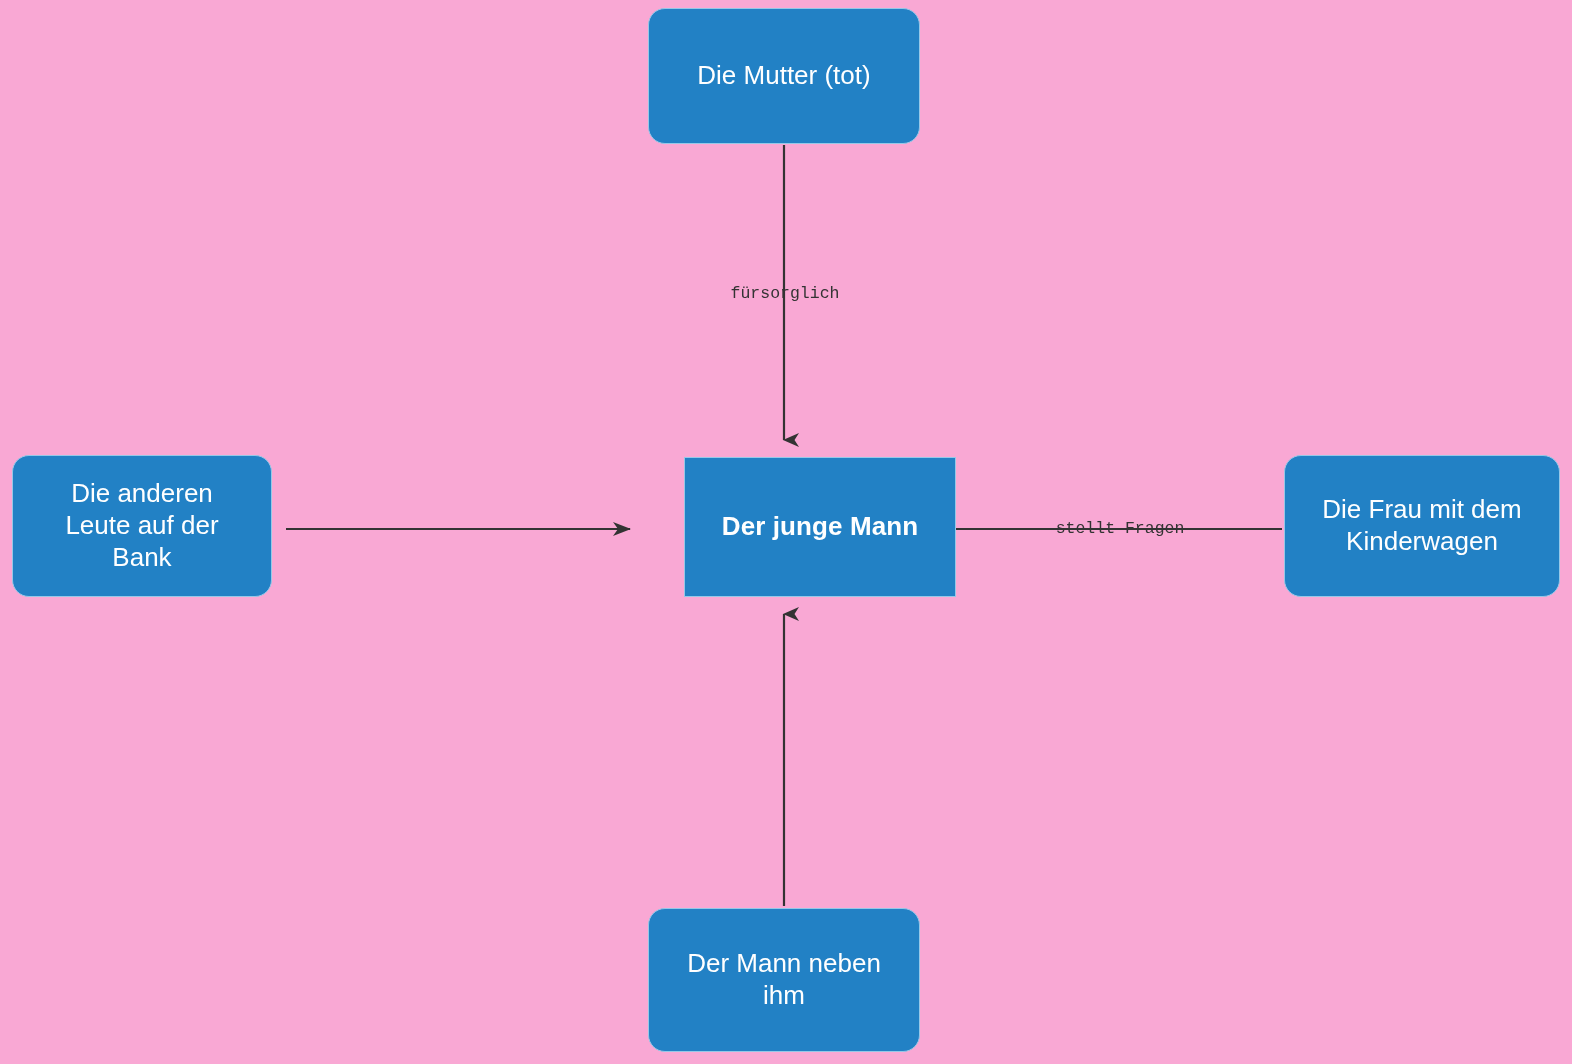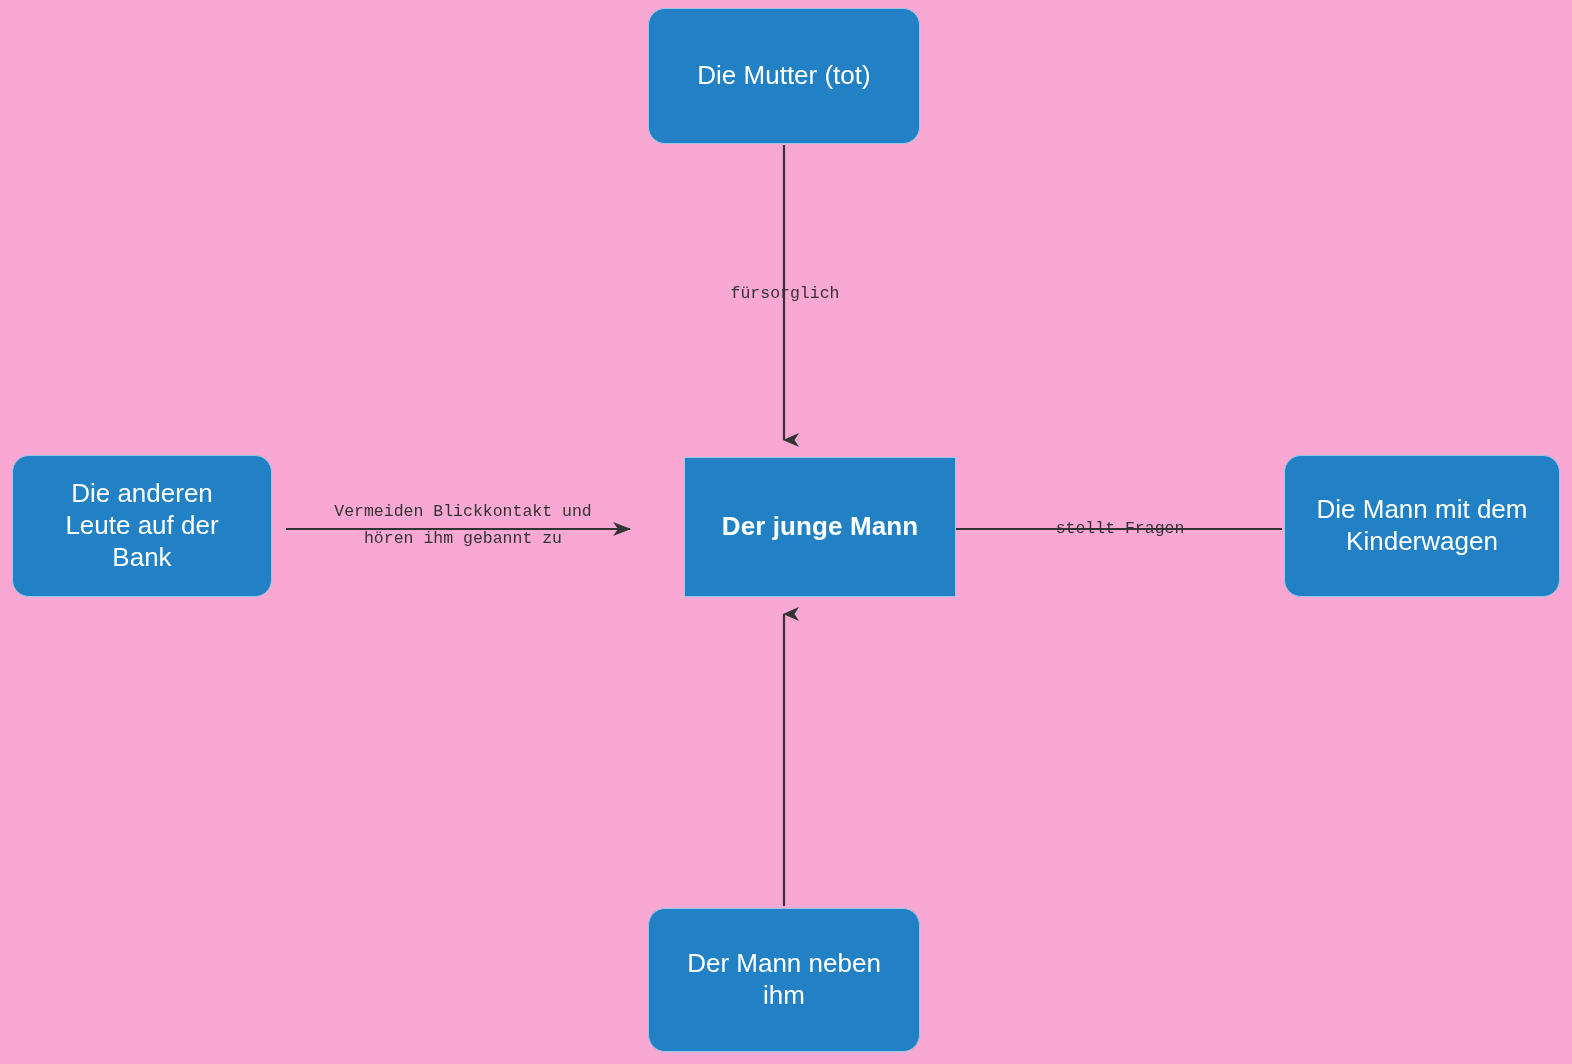--- a/index.html
+++ b/index.html
@@ -129,31 +129,29 @@
     <span class="node-label">Die anderen
 Leute auf der
 Bank</span>
   </div>
 
   <div class="node node-rect" id="node-center">
     <span class="node-label">Der junge Mann</span>
   </div>
 
   <div class="node node-round" id="node-woman">
-    <span class="node-label">Die Mann mit dem
+    <span class="node-label">Die Frau mit dem
 Kinderwagen</span>
   </div>
 
   <div class="node node-round" id="node-manbeside">
     <span class="node-label">Der Mann neben
 ihm</span>
   </div>
 
   <div class="edge-label" id="lbl-fuersorglich">fürsorglich</div>
 
-  <div class="edge-label" id="lbl-vermeiden">Vermeiden Blickkontakt und
-hören ihm gebannt zu</div>
 
   <div class="edge-label" id="lbl-stellt-fragen">stellt Fragen</div>
 
 
 
 </div>
 
 </body></html>

